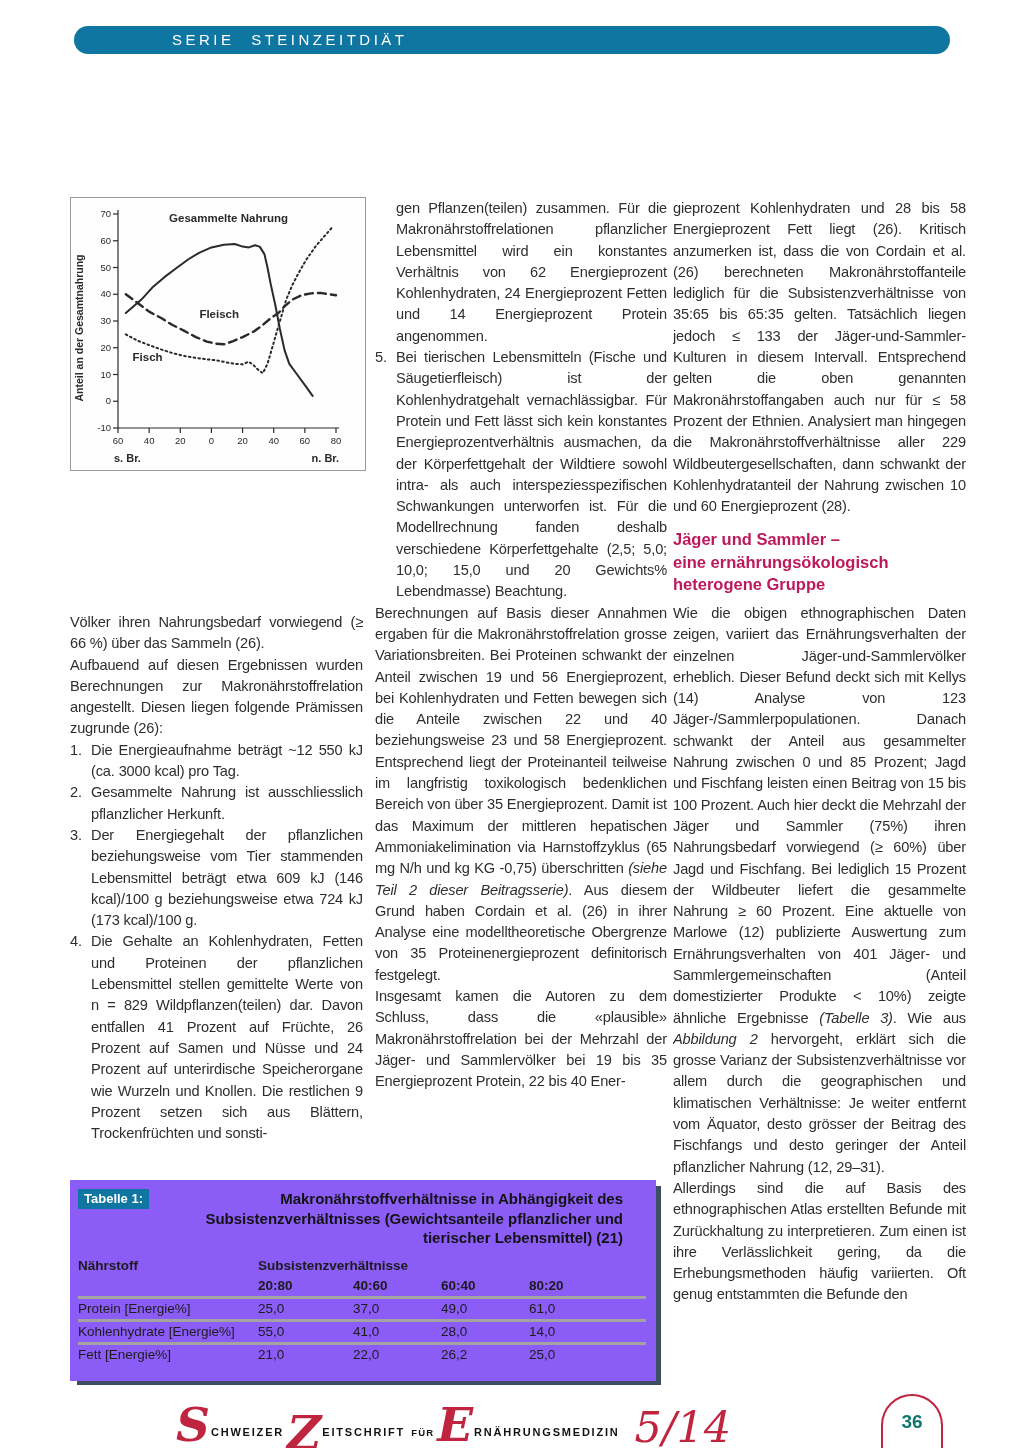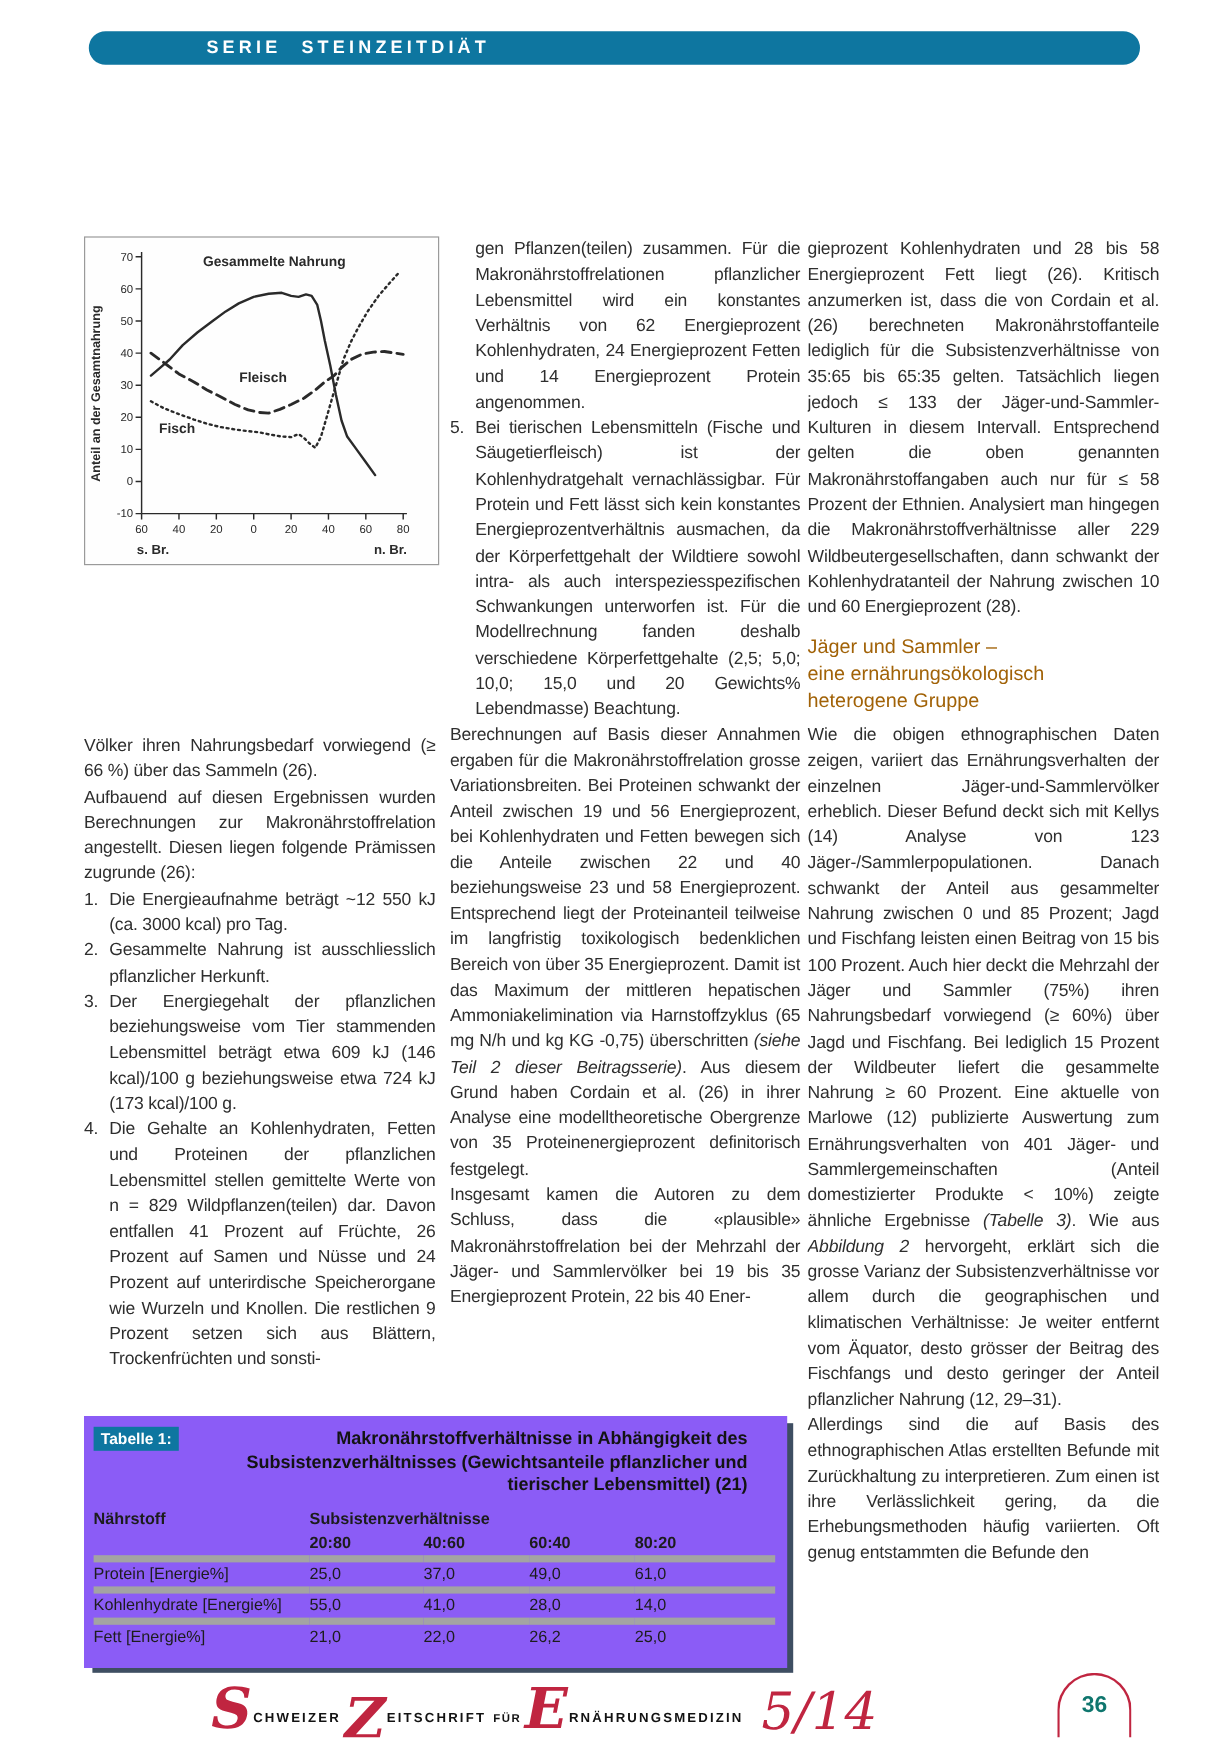--- a/index.html
+++ b/index.html
@@ -7,42 +7,42 @@
     position:relative;width:1024px;height:1448px;background:#ffffff;
     overflow:hidden;font-family:"Liberation Sans","DejaVu Sans",sans-serif;color:#2e2e2e;
   }
   
   .banner{
     position:absolute;left:74px;top:26px;width:876px;height:28px;
     background:#0E76A0;border-radius:14px;
   }
   .banner-text{
     display:block;padding-left:98px;line-height:28px;color:#ffffff;
-    font-weight:bold;font-size:15px;letter-spacing:3.5px;word-spacing:9px;
+    font-weight:normal;font-size:15px;letter-spacing:3.5px;word-spacing:9px;
   }
   
   .figure-box{
     position:absolute;left:70px;top:197px;width:296px;height:274px;
     border:1px solid #9a9a9a;background:#fefefe;box-sizing:border-box;
   }
   .fig-caption{
     position:absolute;left:70px;top:481px;width:298px;
     font-size:12.8px;line-height:16.3px;color:#3a3a3a;text-align:left;
   }
   
   .col{position:absolute;text-align:justify;font-size:14.6px;line-height:21.3px;letter-spacing:-0.15px;overflow:hidden;}
   .col-left{left:70px;top:612px;width:293px;height:560px;}
   .col-mid{left:375px;top:198px;width:292px;height:968px;}
   .col-right{left:673px;top:198px;width:293px;height:1190px;}
   .flow-p{margin:0;}
   .flow-li{position:relative;padding-left:21px;margin:0;}
   .flow-li .num{position:absolute;left:0;top:0;}
   .flow-licont{padding-left:21px;margin:0;}
   .flow-h3{
-    font-size:16.5px;line-height:22.5px;font-weight:normal;color:#a16207;
+    font-size:16.5px;line-height:22.5px;font-weight:bold;color:#be185d;
     margin:11px 0 7px 0;white-space:pre-line;text-align:left;letter-spacing:0;
   }
   .it{font-style:italic;}
   
   .table-card{
     position:absolute;left:70px;top:1180px;width:586px;box-sizing:border-box;
     background:#8b5cf6;box-shadow:6px 5px 0 -1px #3E4E62;padding:9px 10px 16px 8px;
   }
   .table-head{display:flex;align-items:flex-start;}
   .table-label{
@@ -54,21 +54,21 @@
     margin-left:24px;width:450px;text-align:right;
   }
   table.datatable{
     width:100%;border-collapse:collapse;margin-top:8px;
     font-size:13.5px;color:#1c1c1c;
   }
   table.datatable th,table.datatable td{
     text-align:left;font-weight:normal;padding:2px 0 3px 0;vertical-align:bottom;
   }
   table.datatable .hdr{font-weight:bold;}
-  table.datatable tr.datarow td{border-top:6px solid #a3a3a3;}
+  table.datatable tr.datarow td{border-top:3px solid #a3a3a3;}
   
   .footer-logo{
     position:absolute;left:176px;top:1390px;height:56px;
     display:flex;align-items:flex-end;
   }
   .logo-big{
     font-family:"DejaVu Serif","Liberation Serif",serif;font-style:italic;
     font-size:47px;line-height:0.9;color:#C02540;font-weight:bold;
   }
   .logo-z{transform:translateY(8px);}

